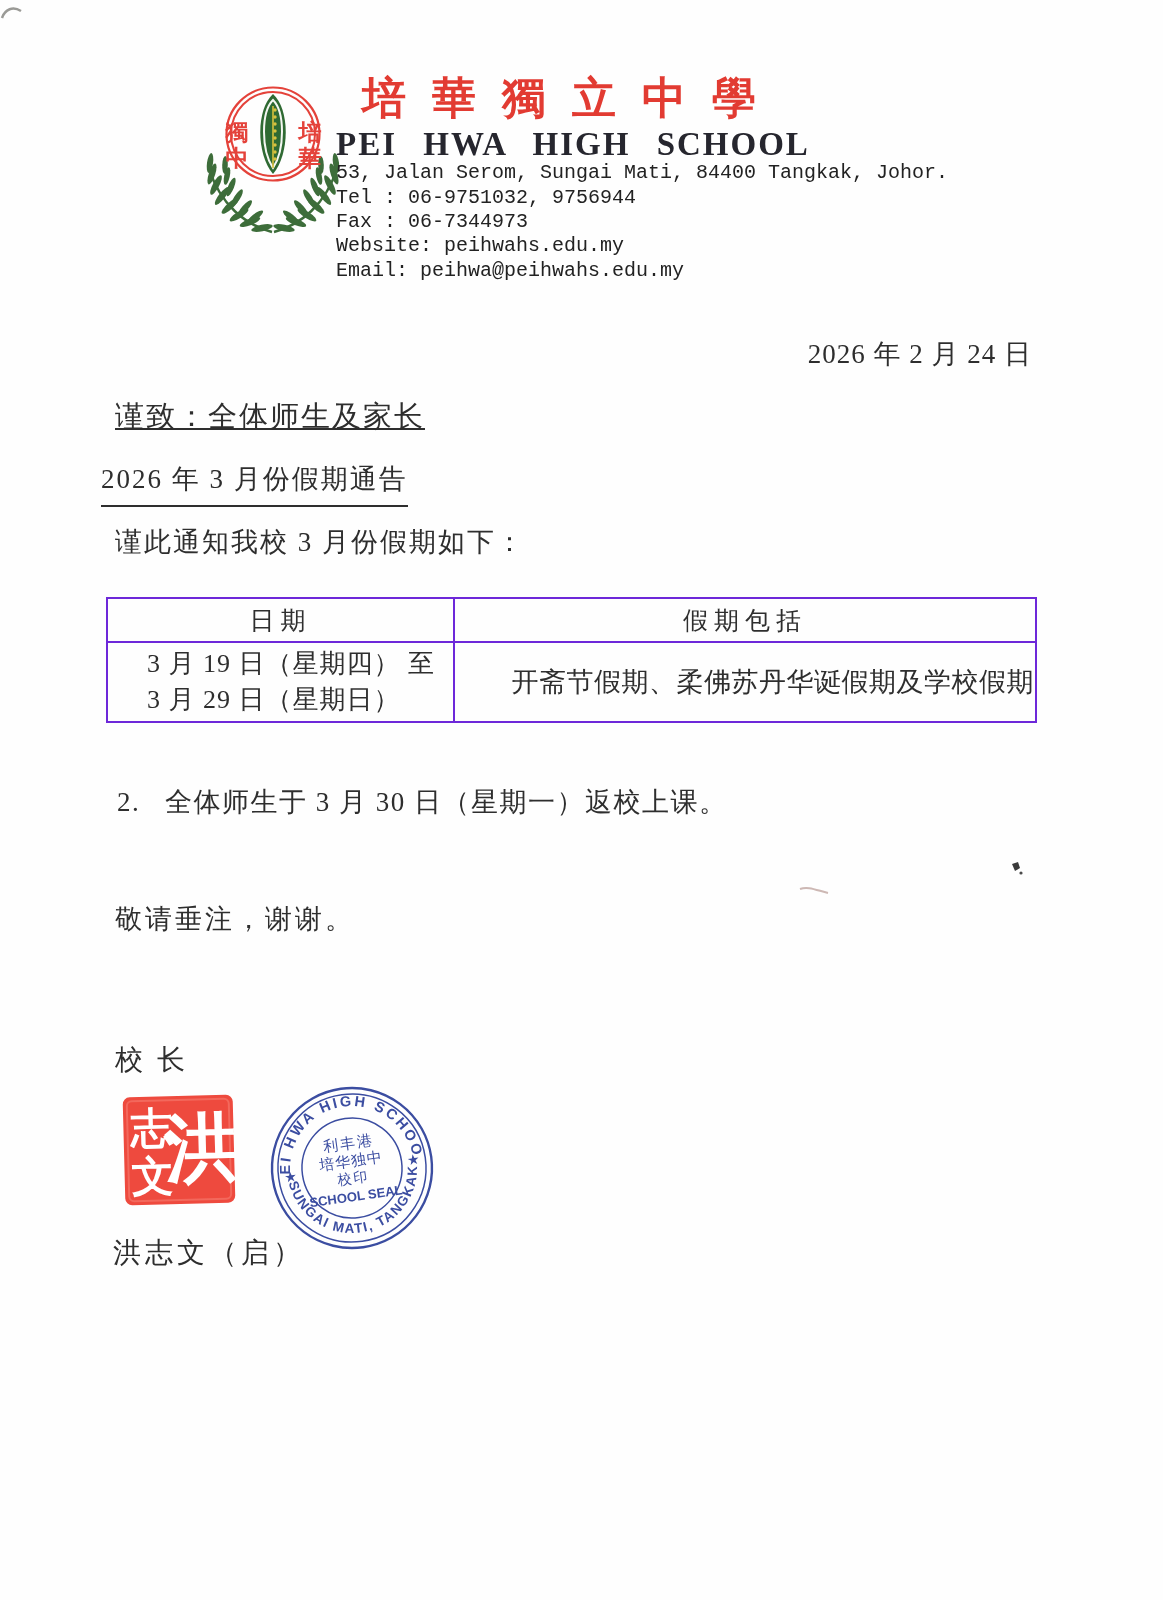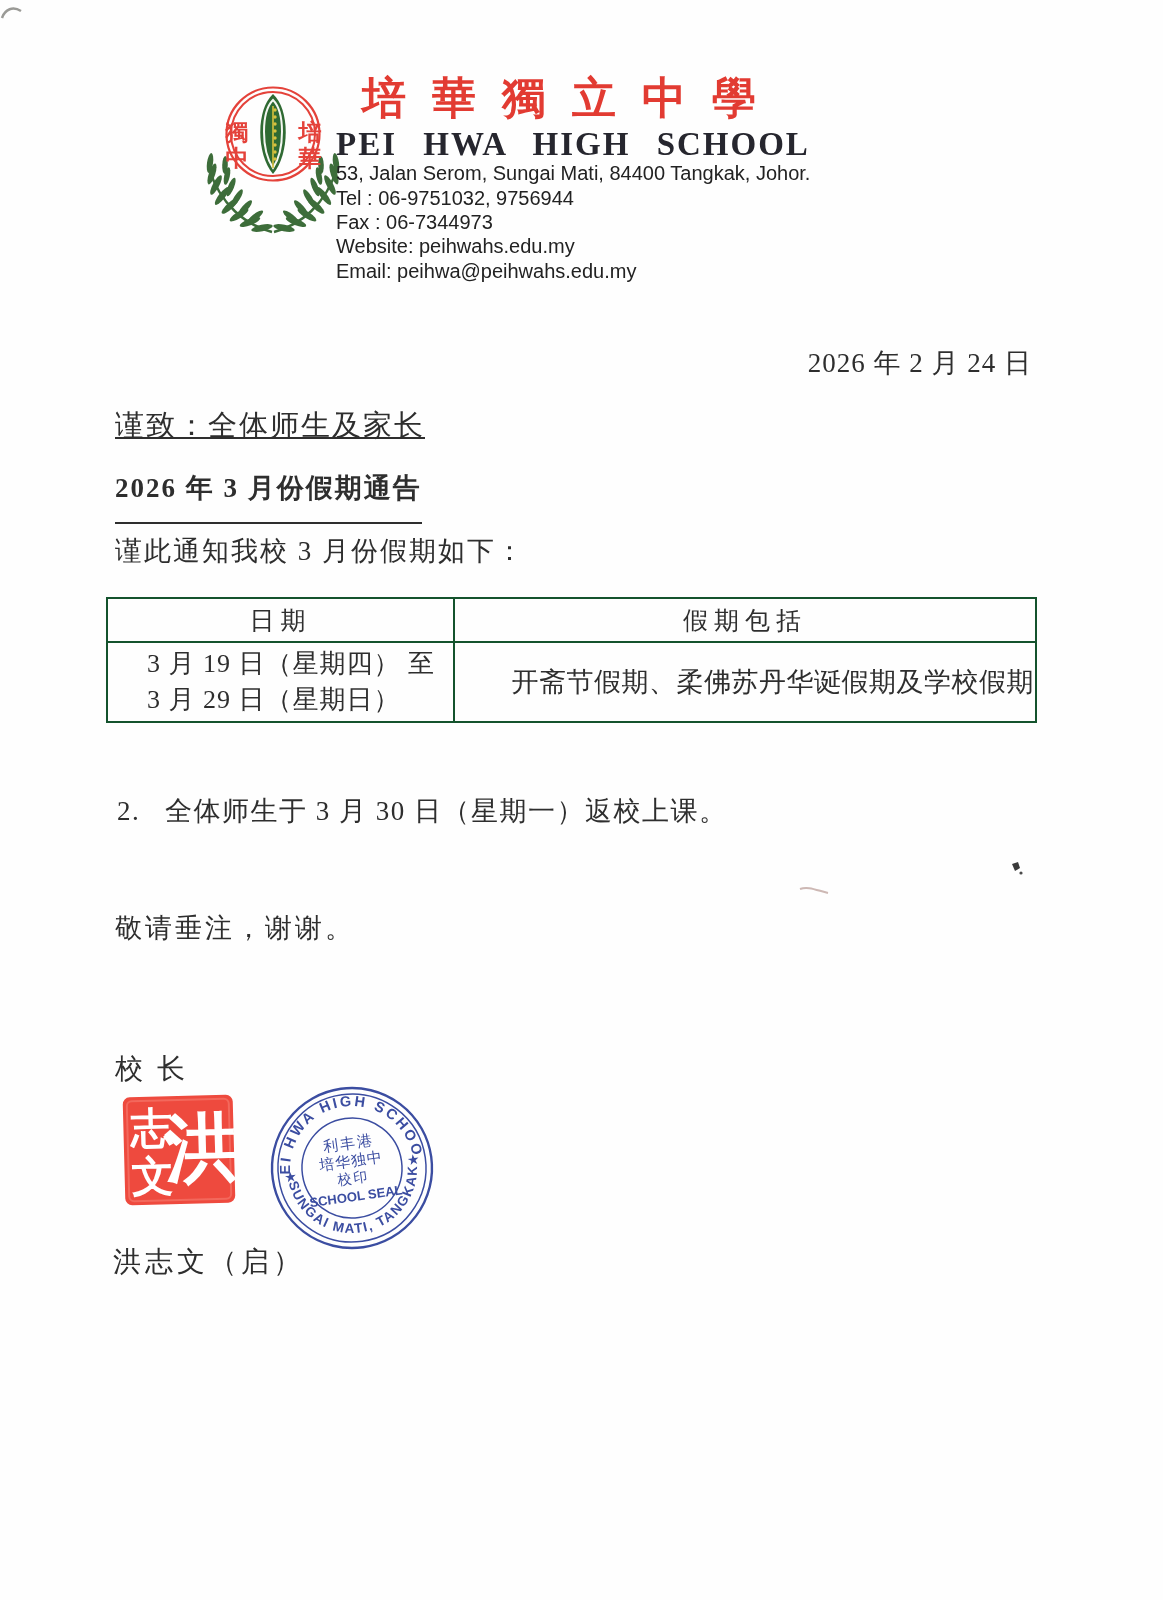--- a/index.html
+++ b/index.html
@@ -17,40 +17,40 @@
   .cn-title{
     font-size:44px;font-weight:bold;color:#e23b32;
     letter-spacing:26px;white-space:nowrap;line-height:1.15;
     text-indent:26px; 
   }
   .en-title{
     font-size:33px;font-weight:bold;color:#26262e;
     letter-spacing:2px;word-spacing:16px;margin-top:2px;line-height:1.05;
   }
   .hdr-line{
-    font-family:Liberation Sans, sans-serif;
+    font-family:Liberation Mono, monospace;
     font-size:20px;color:#222;line-height:1.22;white-space:pre;
   }
   .hdr-split{display:flex;justify-content:center;flex-direction:column;}
   .gap-wide{display:inline-block;width:96px;}
   .gap-mid{display:inline-block;width:56px;}
   
-  .line{position:absolute;white-space:pre;margin-top:9px;}
+  .line{position:absolute;white-space:pre;}
   .date-line{top:336px;right:131px;font-size:27px;letter-spacing:1px;}
   .salutation{top:397px;left:115px;font-size:29px;letter-spacing:2px;text-decoration:underline;}
-  .subject{top:461px;left:115px;font-size:27px;font-weight:bold;letter-spacing:2px;
-           border-bottom:2.5px solid #2e2e2e;padding-bottom:16px;}
+  .subject{top:461px;left:101px;font-size:27px;font-weight:normal;letter-spacing:2px;
+           border-bottom:2.5px solid #2e2e2e;padding-bottom:8px;}
   .intro{top:524px;left:115px;font-size:27px;letter-spacing:2px;}
   .holiday-table{
     position:absolute;left:106px;top:597px;width:929px;
     border-collapse:collapse;table-layout:fixed;
     font-size:26px;color:#2e2e2e;
   }
   .holiday-table th,.holiday-table td{
-    border:2px solid #14532d;font-weight:normal;
+    border:2px solid #6d28d9;font-weight:normal;
   }
   .holiday-table th{height:40px;text-align:center;letter-spacing:6px;font-size:25px;}
   .holiday-table td{height:76px;vertical-align:middle;}
   .cell-date{padding-left:10px;font-size:26px;line-height:36px;letter-spacing:1px;margin-left:28px;}
   .cell-holidays{text-align:right;font-size:27px;letter-spacing:0.5px;}
   .item2{top:784px;left:117px;font-size:27px;letter-spacing:1.5px;}
   .closing{top:901px;left:115px;font-size:27px;letter-spacing:3px;}
   .signoff{top:1041px;left:115px;font-size:28px;letter-spacing:14px;}
   .signer{top:1234px;left:113px;font-size:28px;letter-spacing:4px;}
   

